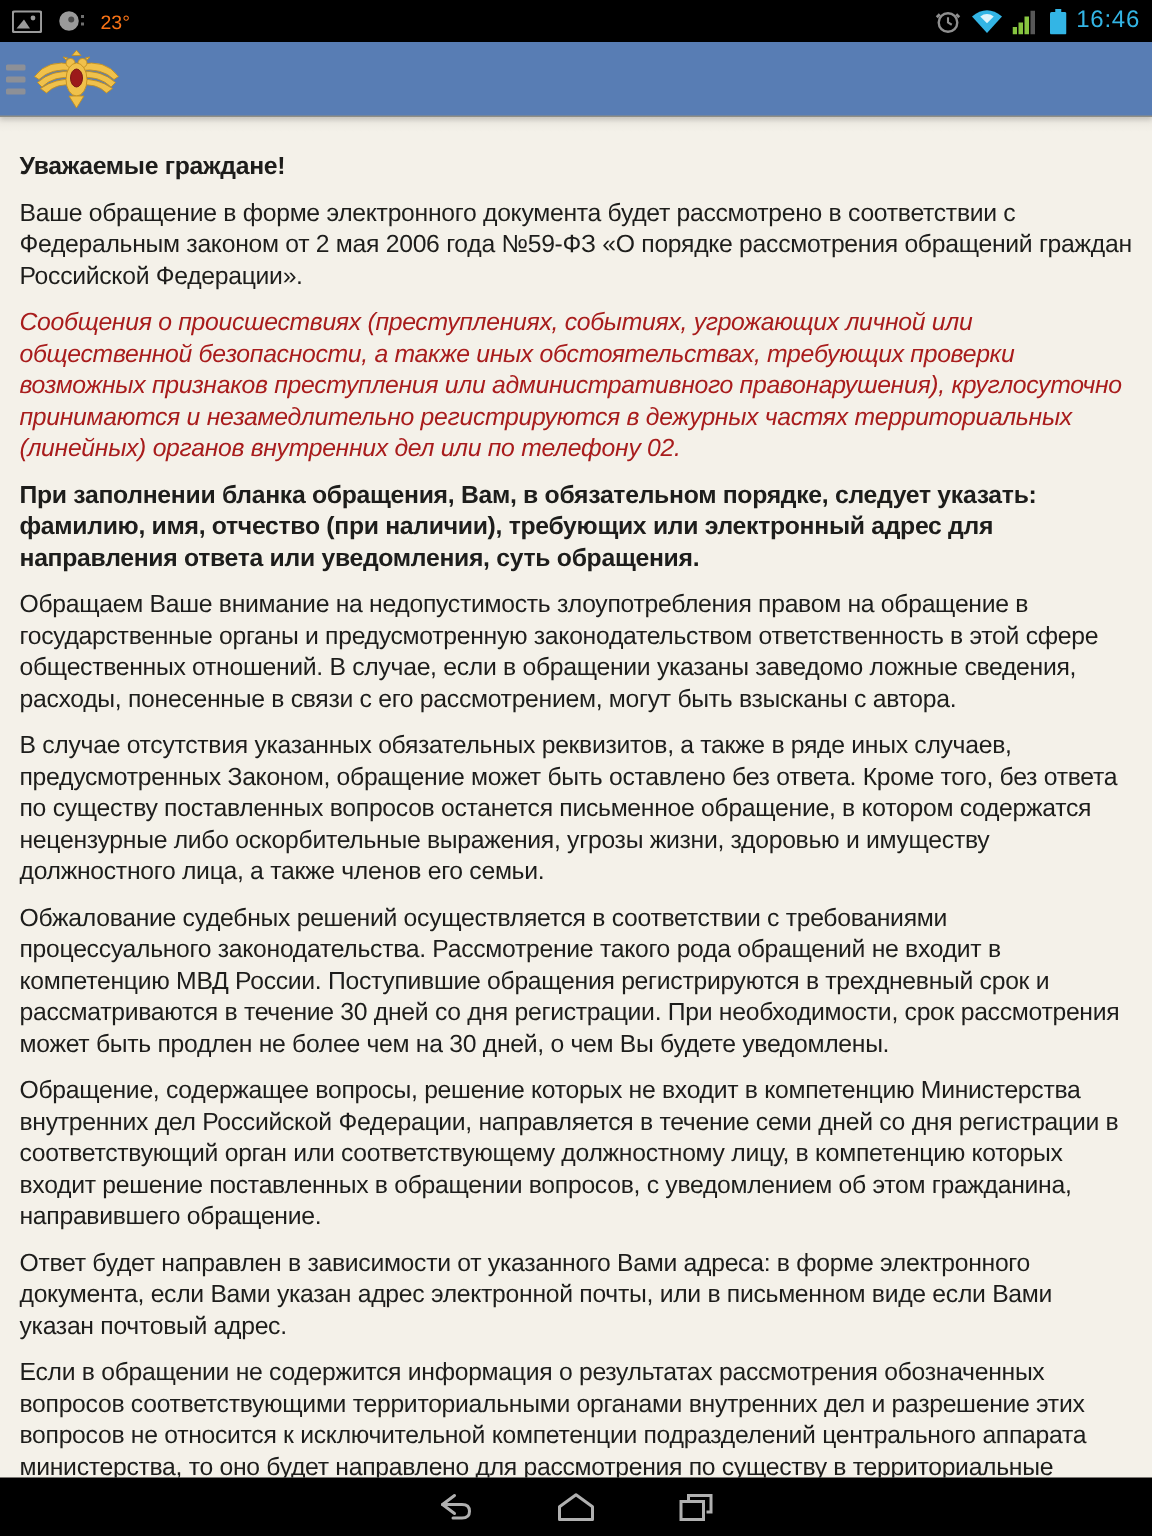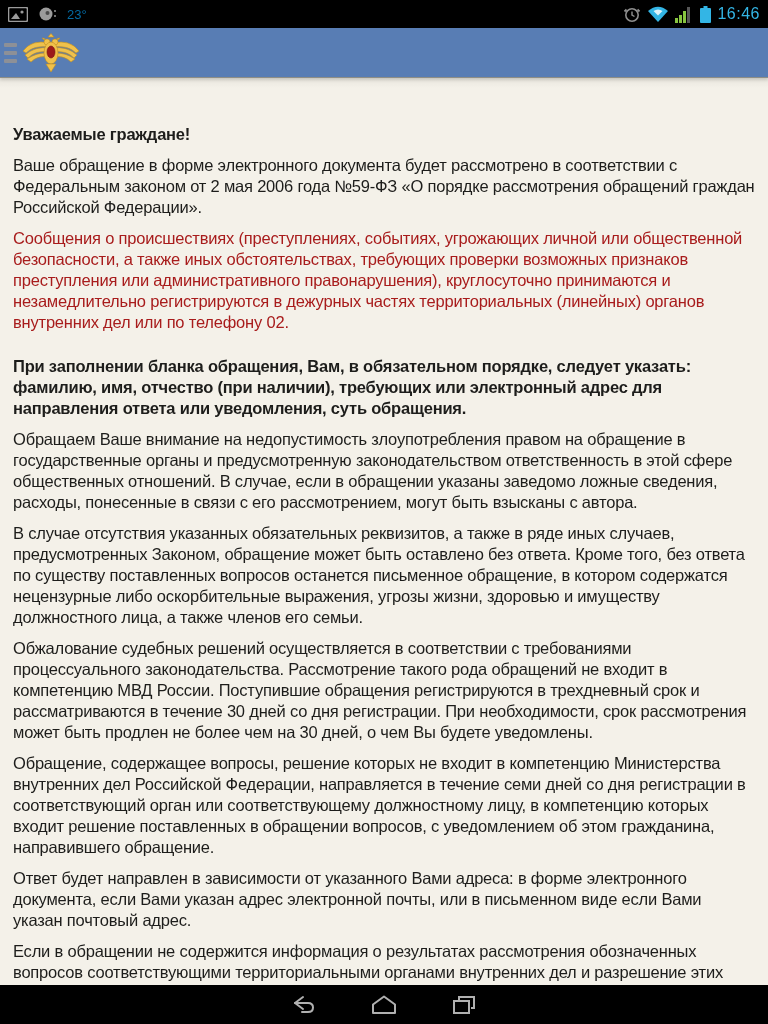--- a/index.html
+++ b/index.html
@@ -21,21 +21,21 @@
   .status-bar {
     height: 28px;
     background: #000;
     display: flex;
     align-items: center;
     padding: 0 8px;
     flex: 0 0 auto;
   }
   .status-left { display: flex; align-items: center; gap: 10px; }
   .status-right { margin-left: auto; display: flex; align-items: flex-end; gap: 6px; }
-  .temp-text { color: #0369a1; font-size: 13px; }
+  .temp-text { color: #f97316; font-size: 13px; }
   .clock-text { color: #33b5e5; font-size: 16px; letter-spacing: 0.5px; }
   .sicon { display: inline-flex; align-items: center; }
 
   
   .app-header {
     height: 50px;
     background: #587db4;
     border-bottom: 1px solid #8e8e86;
     display: flex;
     align-items: center;
@@ -62,22 +62,22 @@
     padding: 23px 13px 0 13px;
     overflow: hidden;
   }
   .content p {
     font-size: 16.5px;
     line-height: 21px;
     color: #1d1d1b;
     margin-bottom: 10px;
     letter-spacing: -0.2px;
   }
-  .content p.bold { font-weight: bold; margin-top: 23px; }
-  .content p.red-italic { color: #a81c1c; }
+  .content p.bold { font-weight: bold; }
+  .content p.red-italic { color: #a81c1c; font-style: italic; }
 
   
   .nav-bar {
     height: 39px;
     background: #000;
     flex: 0 0 auto;
     display: flex;
     align-items: center;
     justify-content: center;
     gap: 52px;

